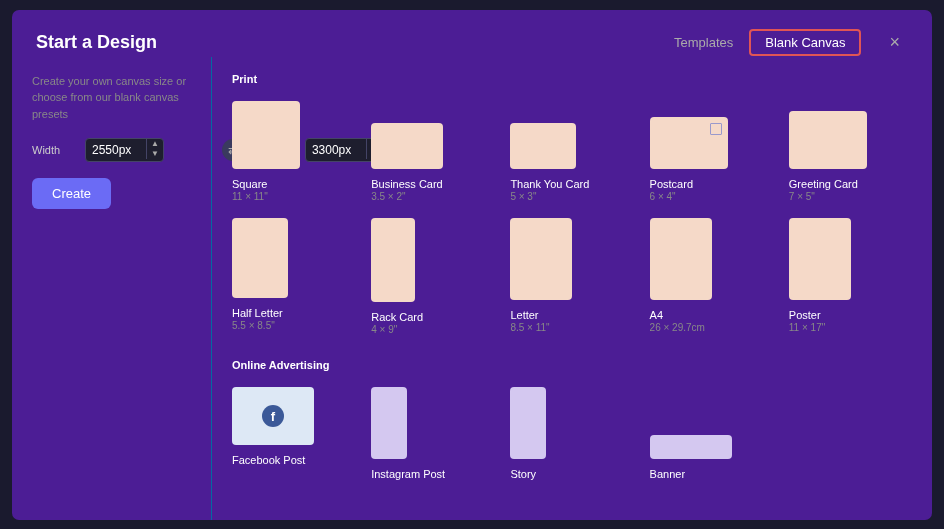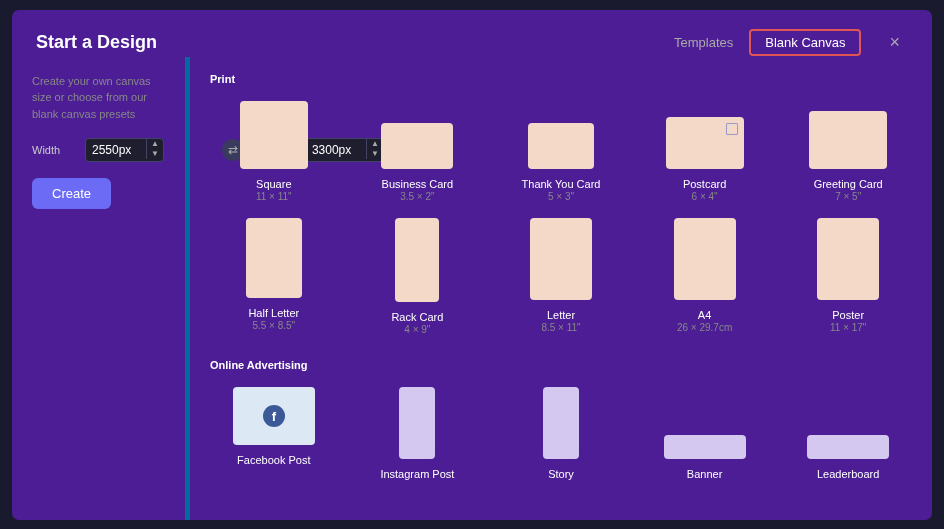--- a/index.html
+++ b/index.html
@@ -64,24 +64,24 @@
       cursor: pointer;
       padding: 4px 8px;
       border-radius: 4px;
     }
     .modal-body {
       display: flex;
       flex: 1;
       overflow: hidden;
     }
     .sidebar {
-      width: 178px;
+      width: 200px;
       padding: 16px 20px;
       flex-shrink: 0;
-      border-right: 5px solid #0369a1;
+      border-right: 1px solid #0369a1;
     }
     .sidebar-desc {
       font-size: 11px;
       color: #888888;
       line-height: 1.5;
       margin-bottom: 16px;
     }
     .field-group {
       display: flex;
       gap: 8px;
@@ -174,21 +174,21 @@
     }
     .templates-grid {
       display: grid;
       grid-template-columns: repeat(5, 1fr);
       gap: 16px;
       margin-bottom: 24px;
     }
     .template-item {
       display: flex;
       flex-direction: column;
-      align-items: center;
+      align-items: flex-start;
       cursor: pointer;
     }
     .template-preview {
       background: #f5d9c8;
       border-radius: 4px;
       margin-bottom: 8px;
       position: relative;
     }
     .template-name {
       font-size: 11px;
@@ -370,22 +370,18 @@
           <div class="template-item online-item">
             <div class="template-preview" style="width:36px; height:72px; background:#d4c8f0;"></div>
             <div class="template-name">Story</div>
           </div>
 
           <div class="template-item online-item">
             <div class="template-preview" style="width:82px; height:24px; margin-top:48px; background:#d4c8f0;"></div>
             <div class="template-name">Banner</div>
           </div>
 
-          <div class="template-item online-item">
-            <div class="template-preview" style="width:82px; height:24px; margin-top:48px; background:#d4c8f0;"></div>
-            <div class="template-name">Leaderboard</div>
-          </div>
 
         </div>
       </div>
     </div>
   </div>
 </div>
 
 </body></html>

